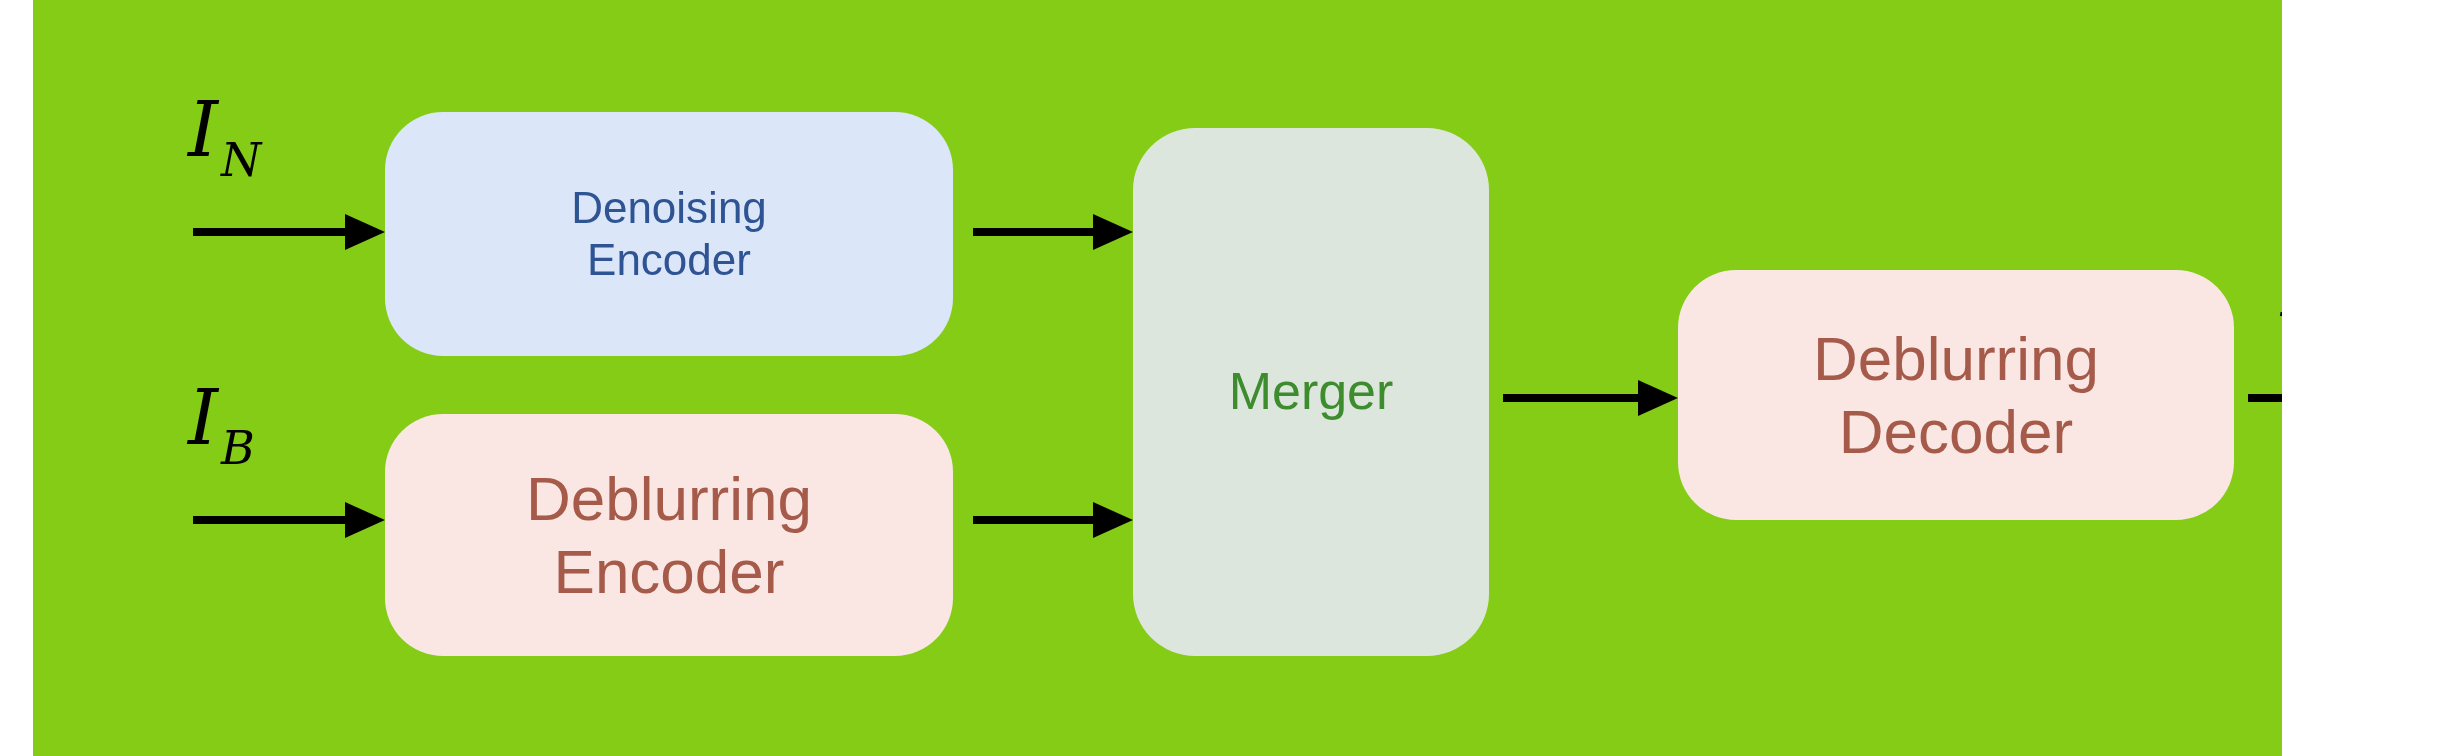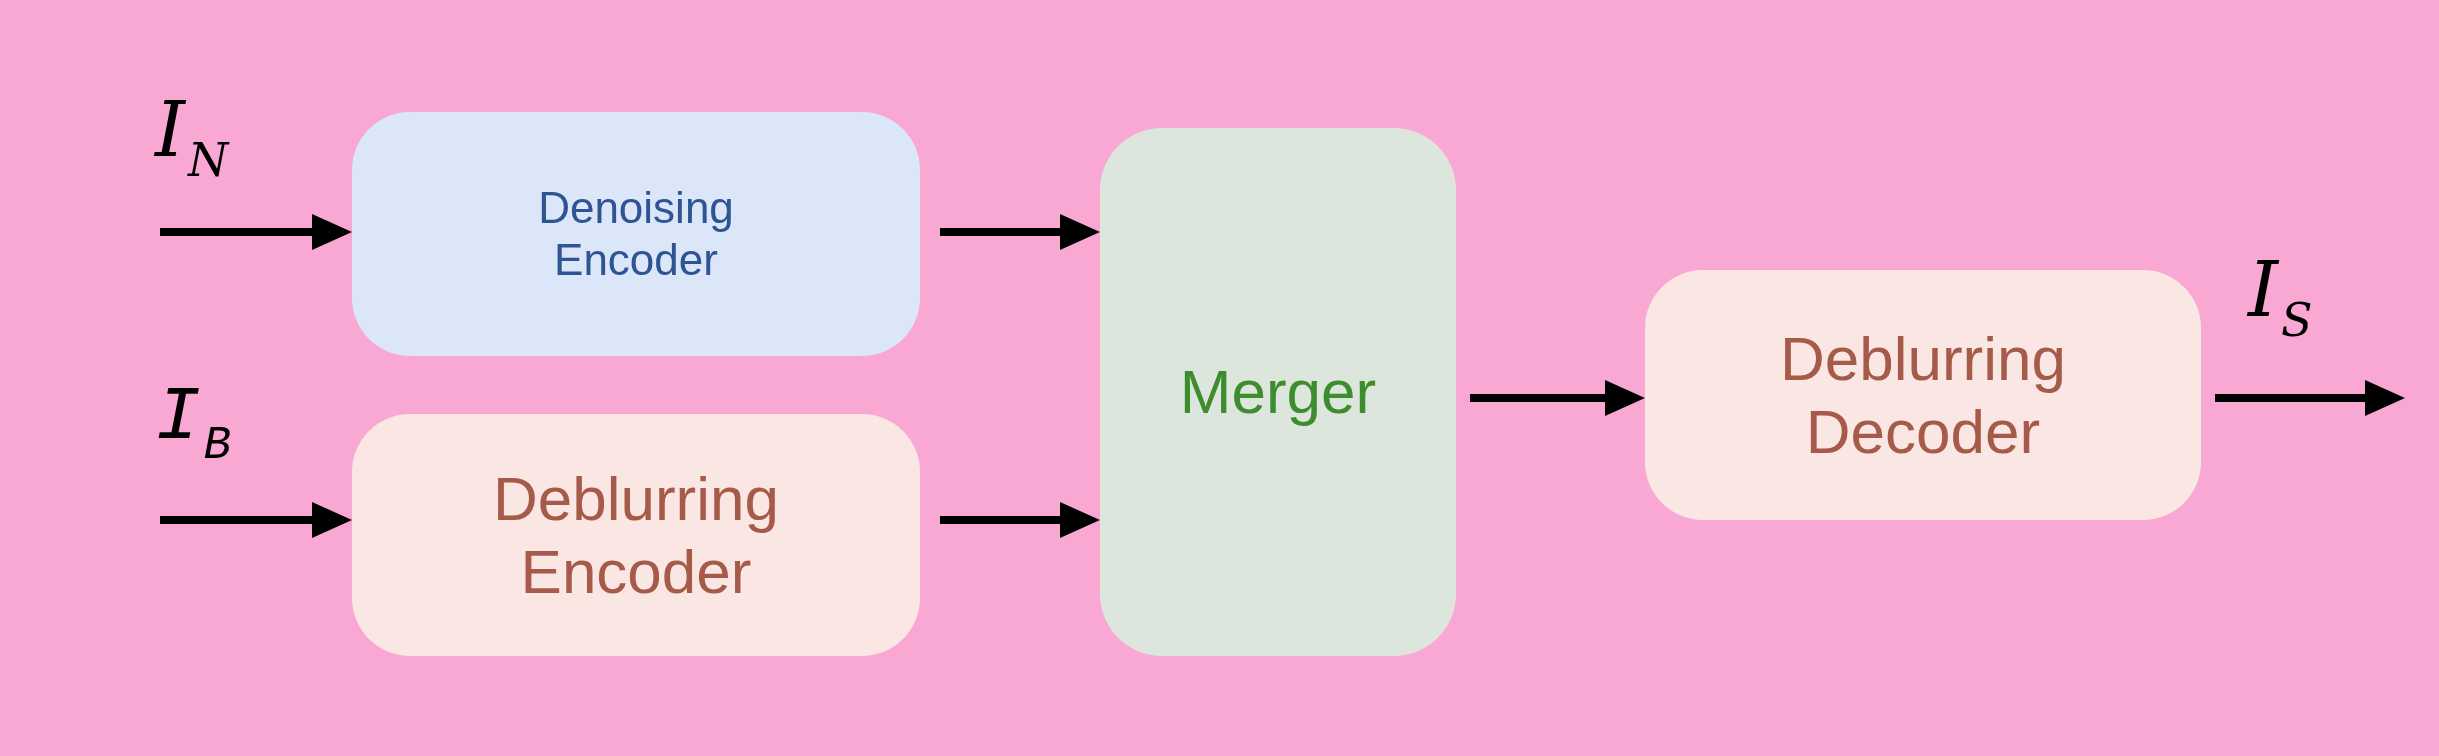--- a/index.html
+++ b/index.html
@@ -2,25 +2,26 @@
 <html><head>
 <meta charset="utf-8">
 <style>
   html, body {
     margin: 0;
     padding: 0;
     background: #ffffff;
   }
   #canvas {
     position: relative;
-    width: 2439px;
+    width: 2249px;
     height: 756px;
-    background: #f9a8d4;
+    background: #84cc16;
     overflow: hidden;
     font-family: "Liberation Sans", sans-serif;
+    margin-left: 33px;
   }
   .node {
     position: absolute;
     display: flex;
     align-items: center;
     justify-content: center;
     text-align: center;
     line-height: 1.18;
     box-sizing: border-box;
   }
@@ -42,21 +43,21 @@
     border-radius: 58px;
     background: #fae7e3;
     color: #a55a4a;
     font-size: 62px;
   }
   #node-merger {
     left: 1100px; top: 128px;  width: 356px;  height: 528px;
     border-radius: 62px;
     background: #dde6dc;
     color: #3d8c2d;
-    font-size: 62px;
+    font-size: 52px;
   }
   #node-deblurring-decoder {
     left: 1645px; top: 270px;  width: 556px;  height: 250px;
     border-radius: 58px;
     background: #fae7e3;
     color: #a55a4a;
     font-size: 62px;
   }
 
   
@@ -107,21 +108,21 @@
 
   <div class="mathlabel" id="label-in" style="left:155px; top:92px;">
     <span class="base">I</span><span class="sub">N</span>
   </div>
 
   <div class="arrow" style="left:160px; top:232px; width:192px;">
     <div class="shaft" style="width:152px;"></div>
     <div class="head" style="left:152px;"></div>
   </div>
 
-  <div class="mathlabel" id="label-ib" style="left:155px; top:380px;font-family:Liberation Mono, monospace;">
+  <div class="mathlabel" id="label-ib" style="left:155px; top:380px;">
     <span class="base">I</span><span class="sub">B</span>
   </div>
 
   <div class="arrow" style="left:160px; top:520px; width:192px;">
     <div class="shaft" style="width:152px;"></div>
     <div class="head" style="left:152px;"></div>
   </div>
 
   <div class="node" id="node-denoising-encoder">
     <span class="label">Denoising

